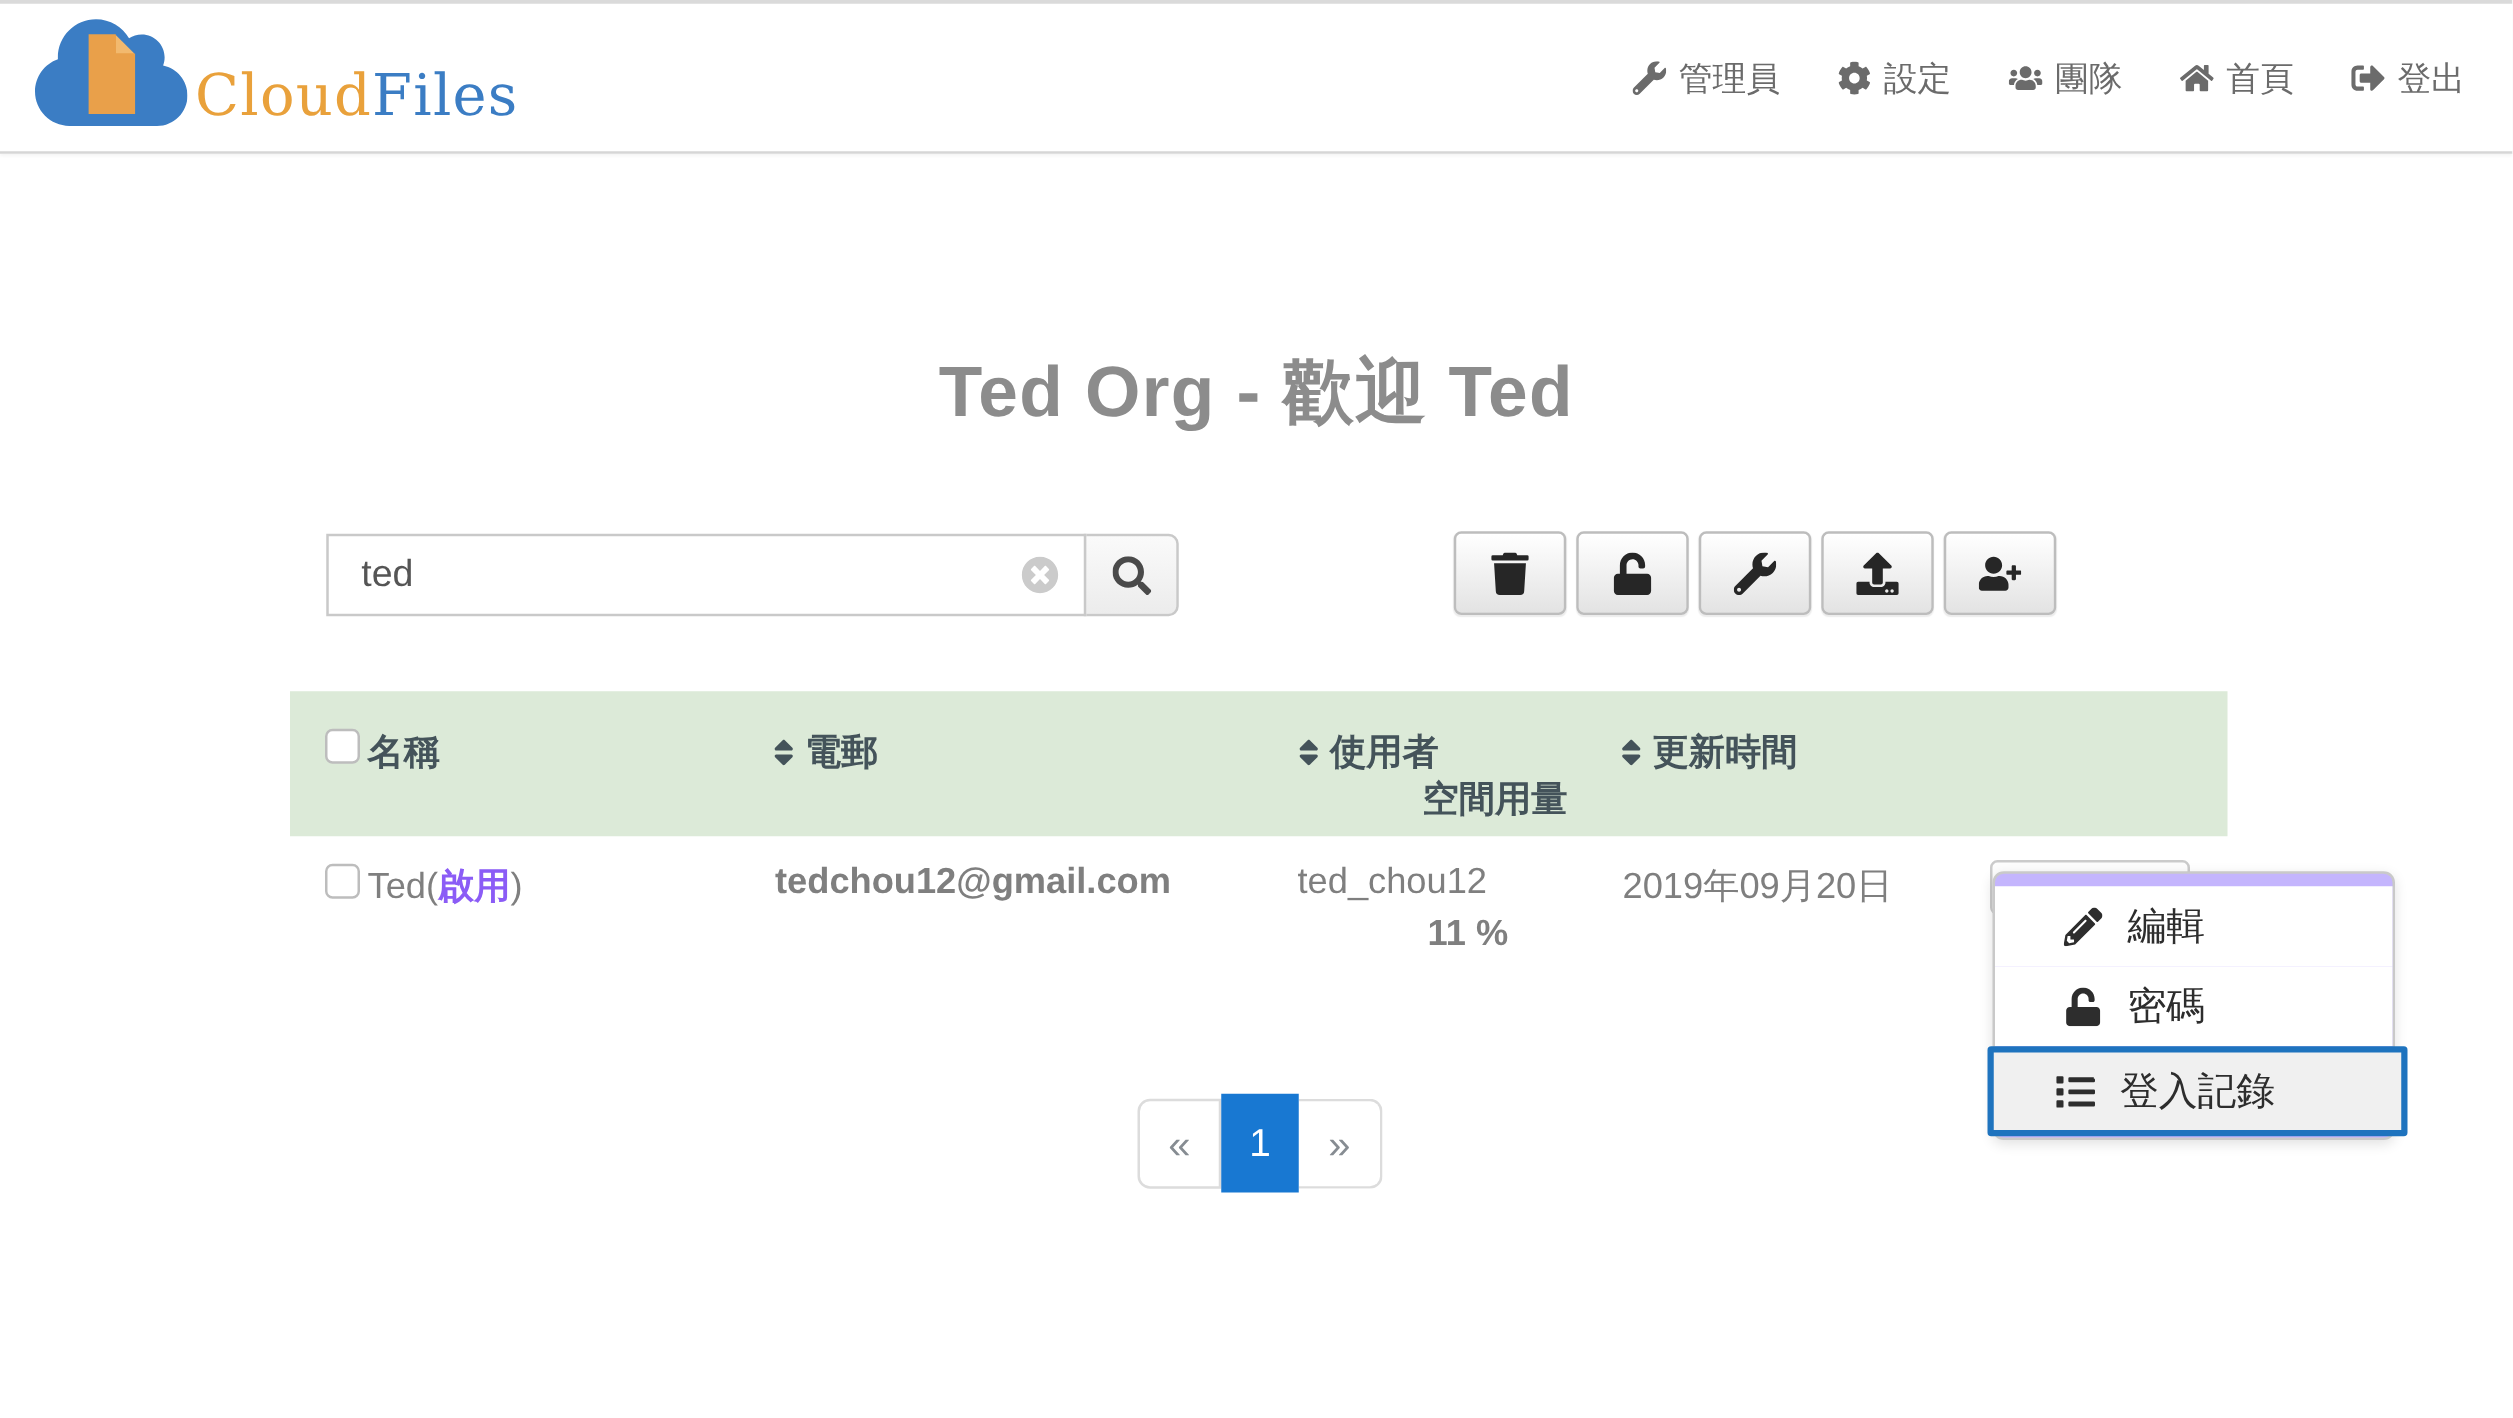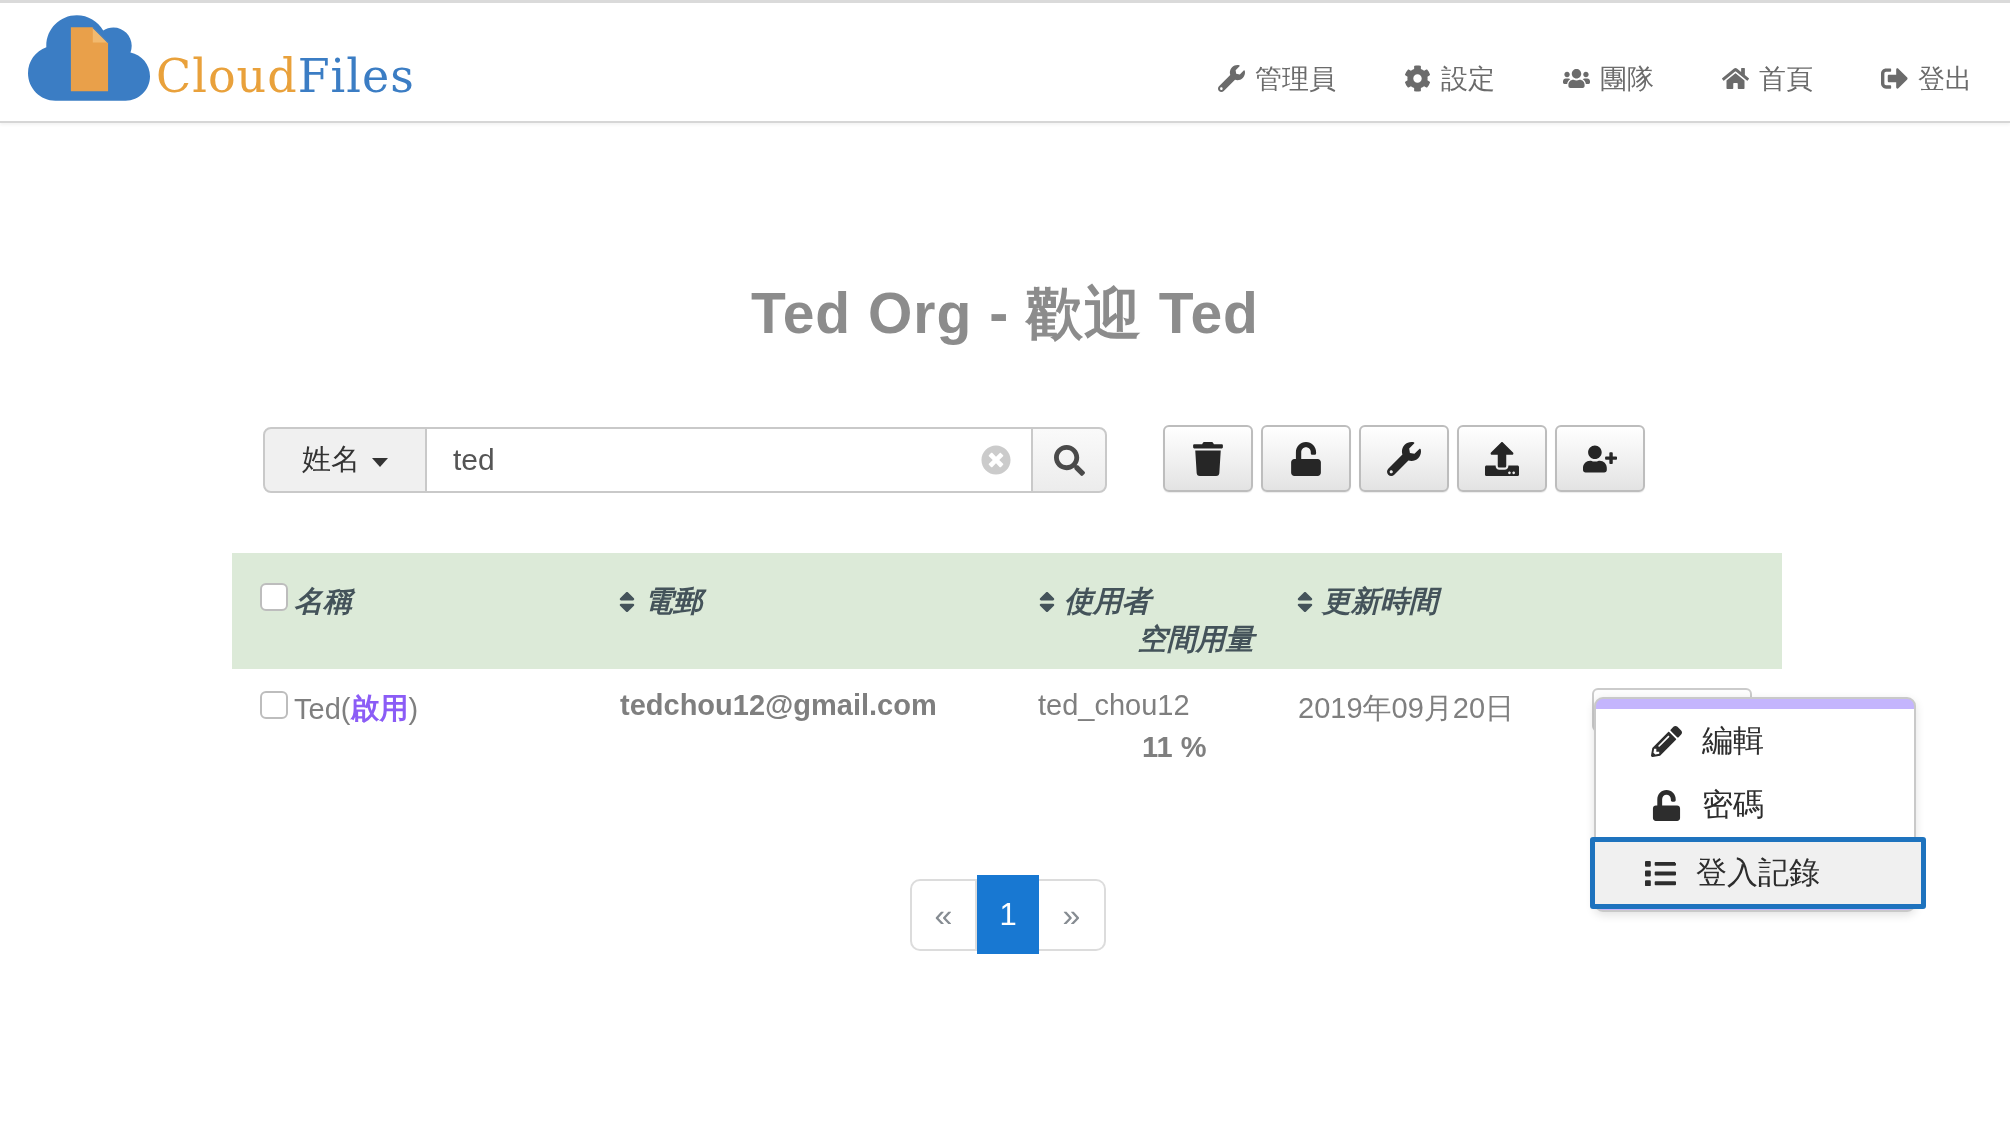--- a/index.html
+++ b/index.html
@@ -10,21 +10,21 @@
   
   .topbar { position:absolute; left:0; top:0; width:2010px; height:123px; background:#fff;
     border-top:3px solid #dadada; border-bottom:2px solid #d6d6d6;
     box-shadow:0 2px 3px rgba(0,0,0,.05); z-index:2; }
   .logo { position:absolute; left:28px; top:6px; display:flex; align-items:flex-end; }
   .logo-cloud { width:122px; height:98px; }
   .logo-word { font-family:"DejaVu Serif", serif; font-size:46px; line-height:1;
     margin-left:6px; margin-bottom:8px; letter-spacing:1px; }
   .logo-word .p1 { color:#e9a13b; }
   .logo-word .p2 { color:#3b7dc4; }
-  .nav { position:absolute; right:38px; top:16px; height:119px; display:flex; align-items:center; gap:68px; }
+  .nav { position:absolute; right:38px; top:0; height:119px; display:flex; align-items:center; gap:46px; }
   .nav-item { display:flex; align-items:center; gap:10px; color:#6b6b6b; font-size:27px; cursor:pointer; }
   .nav-item .icon { width:27px; height:27px; }
   .nav-item .icon svg { width:27px; height:27px; }
 
   
   .page-title { position:absolute; left:0; top:276px; width:2010px; text-align:center;
     font-size:57px; font-weight:bold; color:#8c8c8c; letter-spacing:1px; }
 
   
   .search-group { position:absolute; left:263px; top:427px; height:66px; display:flex; z-index:1; }
@@ -48,21 +48,21 @@
   .toolbar { position:absolute; left:1163px; top:425px; display:flex; gap:8px; }
   .tool-btn { width:90px; height:67px; border:2px solid #bdbdbd; border-radius:6px;
     background:linear-gradient(180deg,#ffffff 0%,#e3e3e3 100%);
     box-shadow:inset 0 1px 0 #fff, 0 1px 1px rgba(0,0,0,.08);
     display:flex; align-items:center; justify-content:center; color:#262626; cursor:pointer; }
   .tool-btn svg { width:34px; height:34px; }
 
   
   .thead { position:absolute; left:232px; top:553px; width:1550px; height:116px; background:#dcead8;
     color:#44535a; font-weight:bold; font-size:29px; }
-  .thead .cell { position:absolute; display:flex; align-items:center; gap:8px;font-style:italic; }
+  .thead .cell { position:absolute; display:flex; align-items:center; gap:8px; }
   .sort-icon { width:18px; height:26px; color:#44535a; }
   .sort-icon svg { width:18px; height:26px; }
   .checkbox { width:28px; height:28px; background:#fff; border:2px solid #bdbdbd; border-radius:6px; cursor:pointer; }
   .trow { position:absolute; left:232px; top:669px; width:1550px; height:130px; color:#7f7f7f; font-size:29px; }
   .trow .cell { position:absolute; display:flex; align-items:center; }
   .status-green { color:#8b5cf6;font-weight:bold; }
 
   
   .row-action-toggle { position:absolute; left:1592px; top:688px; width:160px; height:44px;
     background:#fdfdfd; border:2px solid #cbcbcb; border-radius:6px; z-index:3; cursor:pointer; }
@@ -140,24 +140,20 @@
           </svg>
         </span>
       <span>登出</span>
     </div>
   </div>
 </div>
 
 <div class="page-title">Ted Org - 歡迎 Ted</div>
 
 <div class="search-group">
-  <div class="filter-btn">
-    <span>姓名</span>
-    <span class="caret-down"></span>
-  </div>
   <div class="search-input-wrap">
     <input class="search-input" type="text" value="ted" style="">
     <span class="clear-btn icon">
         <svg viewBox="0 0 512 512">
           <path d="M256 8C119 8 8 119 8 256s111 248 248 248 248-111 248-248S393 8 256 8zm121.6 313.1c4.7 4.7 4.7 12.3 0 17L338 377.6c-4.7 4.7-12.3 4.7-17 0L256 312l-65.1 65.6c-4.7 4.7-12.3 4.7-17 0L134.4 338c-4.7-4.7-4.7-12.3 0-17l65.6-65-65.6-65.1c-4.7-4.7-4.7-12.3 0-17l39.6-39.6c4.7-4.7 12.3-4.7 17 0l65 65.7 65.1-65.6c4.7-4.7 12.3-4.7 17 0l39.6 39.6c4.7 4.7 4.7 12.3 0 17L312 256l65.6 65.1z"></path>
         </svg>
       </span>
   </div>
   <div class="search-btn">
     <span class="icon">

